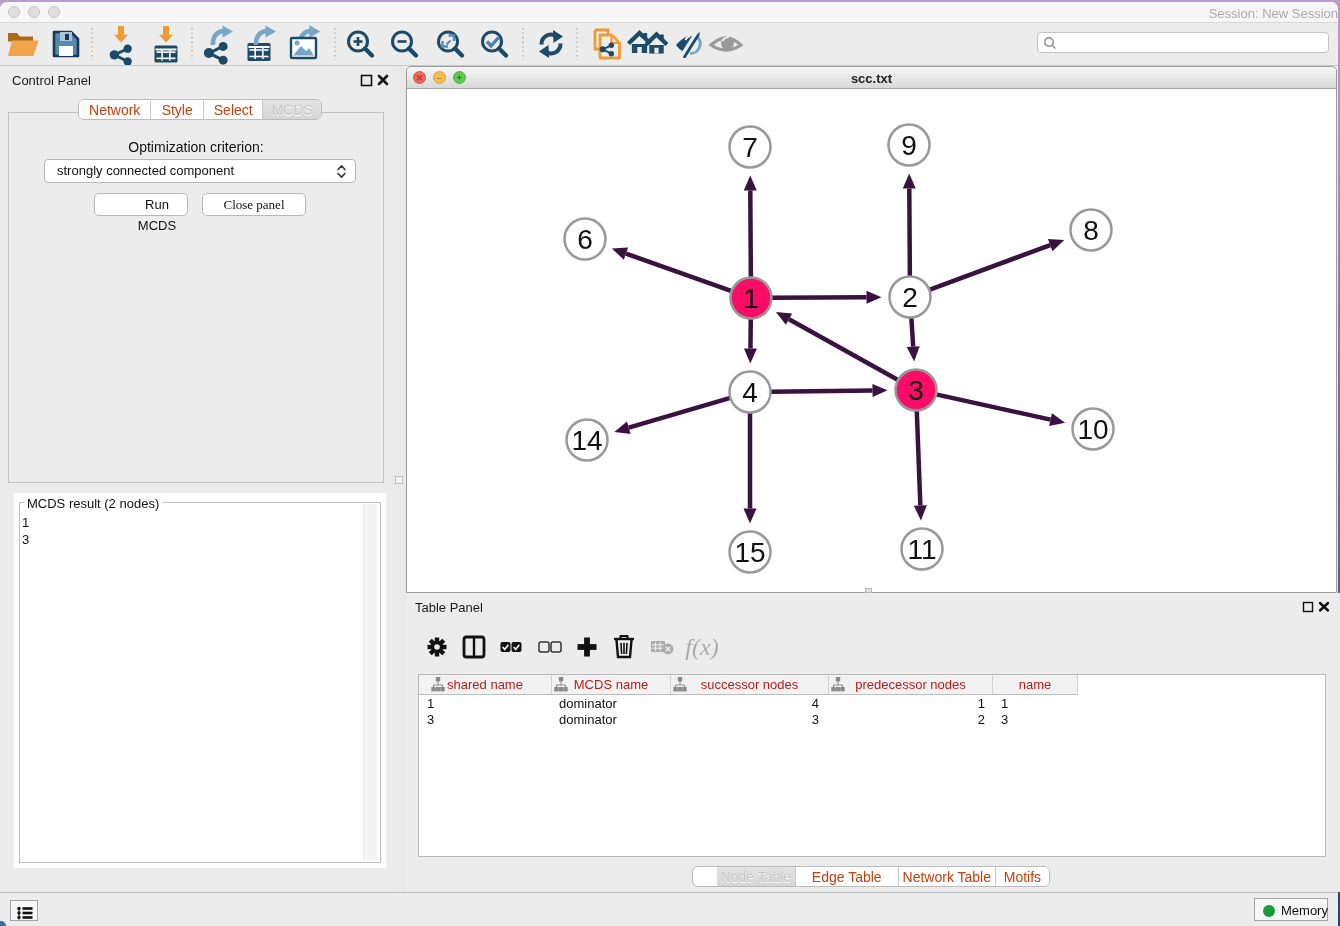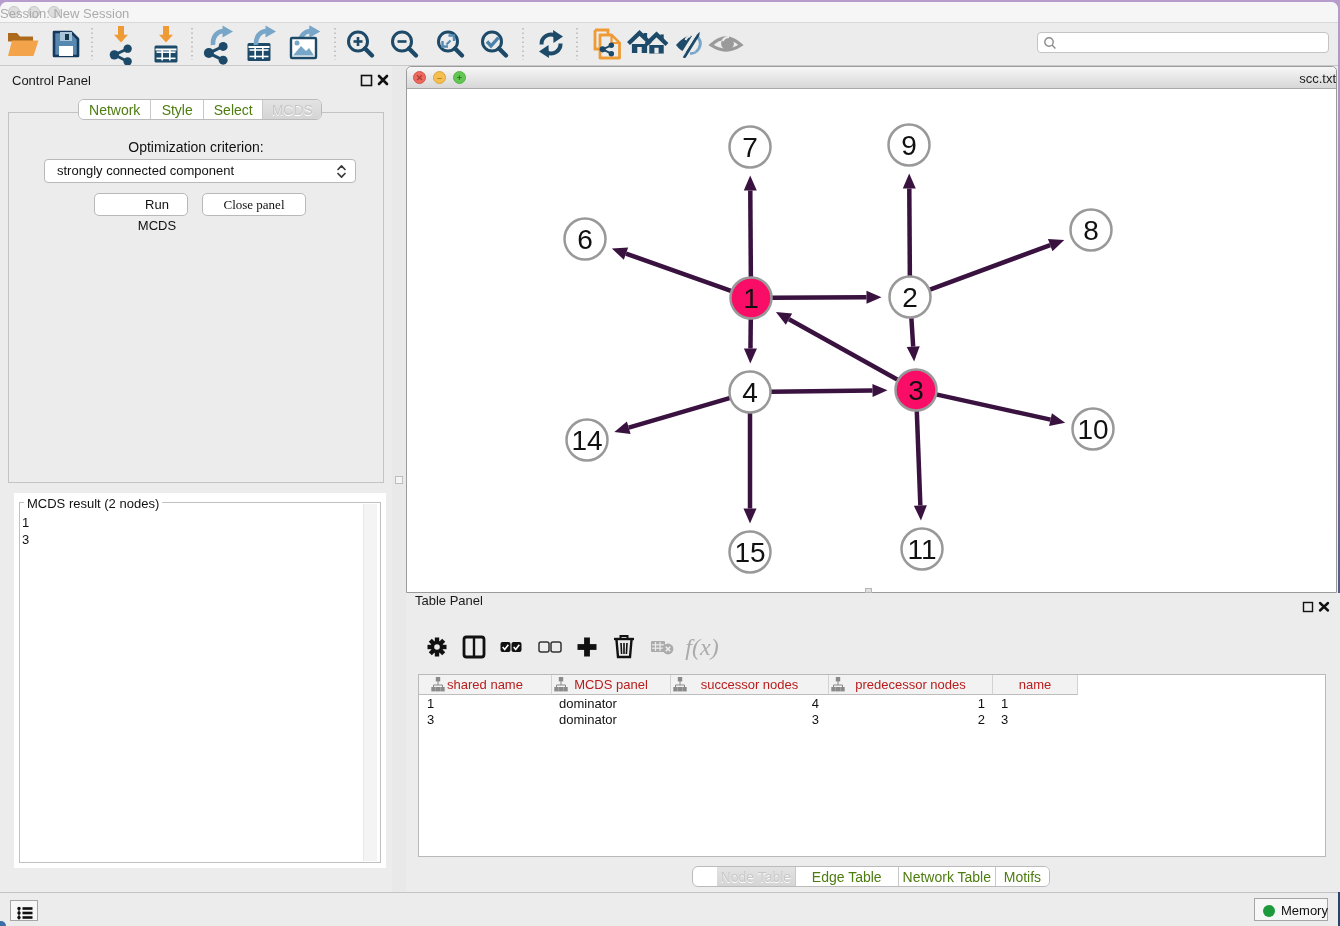--- a/index.html
+++ b/index.html
@@ -3,50 +3,50 @@
 <meta charset="utf-8">
 <style>
   * { margin:0; padding:0; box-sizing:border-box; }
   html,body { width:1340px; height:926px; overflow:hidden; }
   body { background:linear-gradient(180deg,#b79dce 0%,#a58cbf 18%,#7a6b9d 45%,#3d5380 75%,#27436b 100%); font-family:"Liberation Sans", sans-serif; position:relative; }
   .abs { position:absolute; }
   #win { left:0; top:2px; width:1338px; height:924px; background:#ececec; border-radius:7px 7px 0 0; }
   
   #titlebar { left:0; top:0; width:100%; height:21px; background:#f6f6f6; border-bottom:1px solid #d8d8d8; border-radius:7px 7px 0 0; }
   .tl { width:12px; height:12px; border-radius:50%; background:#dedede; border:1px solid #c6c6c6; top:4px; }
-  #title { width:100%; text-align:left; top:4px; font-size:13px; color:#ababab; }
+  #title { width:100%; text-align:right; top:4px; font-size:13px; color:#ababab; }
   
   #toolbar { left:0; top:21px; width:100%; height:43px; background:#ececec; border-bottom:1px solid #c9c9c9; }
   
   #cp { left:0; top:64px; width:392px; height:826px; background:#ececec; }
   #cp-title { left:12px; top:7px; font-size:13px; color:#1a1a1a; }
   #cp-box { left:8px; top:46px; width:376px; height:371px; border:1px solid #c3c3c3; }
   .tabgrp { display:flex; height:21px; border:1px solid #bbbbbb; border-radius:6px; overflow:hidden; background:#fff; }
-  .tab { font-size:14px; color:#4d7c0f; text-align:center; line-height:20px; border-right:1px solid #c9c9c9; background:#fff; }
+  .tab { font-size:14px; color:#c2410c; text-align:center; line-height:20px; border-right:1px solid #c9c9c9; background:#fff; }
   .tab:last-child { border-right:none; }
   .tabsel { background:linear-gradient(#e3e3e3,#d5d5d5); color:#c8c8c8; text-shadow:0 1px 0 #ffffff; }
   #cptabs { left:78px; top:33px; width:244px; }
   #optlabel { left:0; top:73px; width:392px; text-align:center; font-size:14px; color:#111; }
   #combo { left:44px; top:93px; width:312px; height:24px; background:#fff; border:1px solid #b9b9b9; border-radius:4px; font-size:13px; color:#111; line-height:22px; padding-left:12px; }
   .btn { height:23px; background:#fff; border:1px solid #b9b9b9; border-radius:5px; font-size:13px; color:#111; text-align:center; line-height:21px; }
   
   #respanel { left:14px; top:427px; width:372px; height:375px; background:#fff; }
   #fieldset { left:5px; top:9px; width:362px; height:361px; border:1px solid #c0c0c0; }
   #legend { left:10px; top:3px; background:#fff; padding:0 3px; font-size:13px; color:#111; }
   #resscroll { right:9px; top:11px; width:14px; height:357px; background:#f4f4f4; border-left:1px solid #e8e8e8; }
   
   #vsplit { left:392px; top:64px; width:14px; height:826px; background:#e9e9e9; }
   
   #netwin { left:406px; top:64px; width:931px; height:527px; background:#fff; border:1px solid #9b9b9b; border-radius:5px 5px 0 0; }
   #nettitle { left:0; top:0; width:100%; height:22px; background:linear-gradient(#f7f7f7,#d7d7d7); border-bottom:1px solid #a8a8a8; border-radius:5px 5px 0 0; }
   .mtl { width:13px; height:13px; border-radius:50%; top:4px; font-size:9px; font-weight:bold; text-align:center; line-height:12px; }
-  #netname { width:100%; text-align:right; top:4px; font-size:13px; font-weight:400; color:#222; }
+  #netname { width:100%; text-align:center; top:4px; font-size:13px; font-weight:700; color:#222; }
   
   #tp { left:406px; top:591px; width:934px; height:299px; background:#ececec; }
-  #tp-title { left:9px; top:0; font-size:13px; color:#1a1a1a; }
+  #tp-title { left:9px; top:7px; font-size:13px; color:#1a1a1a; }
   #tbl { left:12px; top:81px; width:908px; height:183px; background:#fff; border:1px solid #b9b9b9; }
   .hcell { top:0; height:20px; background:#f2f2f2; border-right:1px solid #d2d2d2; border-bottom:1px solid #bdbdbd; font-size:13px; color:#b91c1c; text-align:center; line-height:19px; }
   .rcell { font-size:13px; color:#111; height:16px; line-height:16px; }
   #btabs { left:286px; top:273px; width:358px; }
   
   #status { left:0; top:890px; width:1338px; height:34px; background:#ececec; border-top:1px solid #c3c3c3; }
   .sbtn { top:5px; height:23px; background:#f7f7f7; border:1px solid #a5a5a5;padding-left:12px; }
 </style>
 </head>
 <body>
@@ -338,21 +338,21 @@
           <line x1="-2" y1="-5" x2="-2" y2="4" stroke="#ececec" stroke-width="1.2"></line>
           <circle cx="6" cy="2" r="5.4" fill="#ababab"></circle>
           <path d="M3.8,-0.2 L8.2,4.2 M8.2,-0.2 L3.8,4.2" stroke="#ececec" stroke-width="1.6"></path>
         </g>
         <g transform="translate(296,18)">
           <text x="0" y="8" text-anchor="middle" font-size="24" font-style="italic" font-family="Liberation Serif, serif" fill="#ababab">f(x)</text>
         </g>
       </svg>
     <div id="tbl" class="abs">
       <div class="hcell abs" style="left:0;width:133px;">shared name</div>
-      <div class="hcell abs" style="left:133px;width:119px;">MCDS panel</div>
+      <div class="hcell abs" style="left:133px;width:119px;">MCDS name</div>
       <div class="hcell abs" style="left:252px;width:158px;">successor nodes</div>
       <div class="hcell abs" style="left:410px;width:164px;">predecessor nodes</div>
       <div class="hcell abs" style="left:574px;width:85px;">name</div>
       <svg class="abs" style="left:0;top:0;" width="600" height="20" id="treeicons">
           <g transform="translate(19,10)">
             <line x1="0" y1="-4" x2="0" y2="0" stroke="#8a8a8a" stroke-width="1"></line>
             <line x1="-4.5" y1="0" x2="4.5" y2="0" stroke="#8a8a8a" stroke-width="1"></line>
             <line x1="-4.5" y1="0" x2="-4.5" y2="2" stroke="#8a8a8a" stroke-width="1"></line>
             <line x1="4.5" y1="0" x2="4.5" y2="2" stroke="#8a8a8a" stroke-width="1"></line>
             <rect x="-2.2" y="-8" width="4.4" height="4.4" fill="#8a8a8a"></rect>

